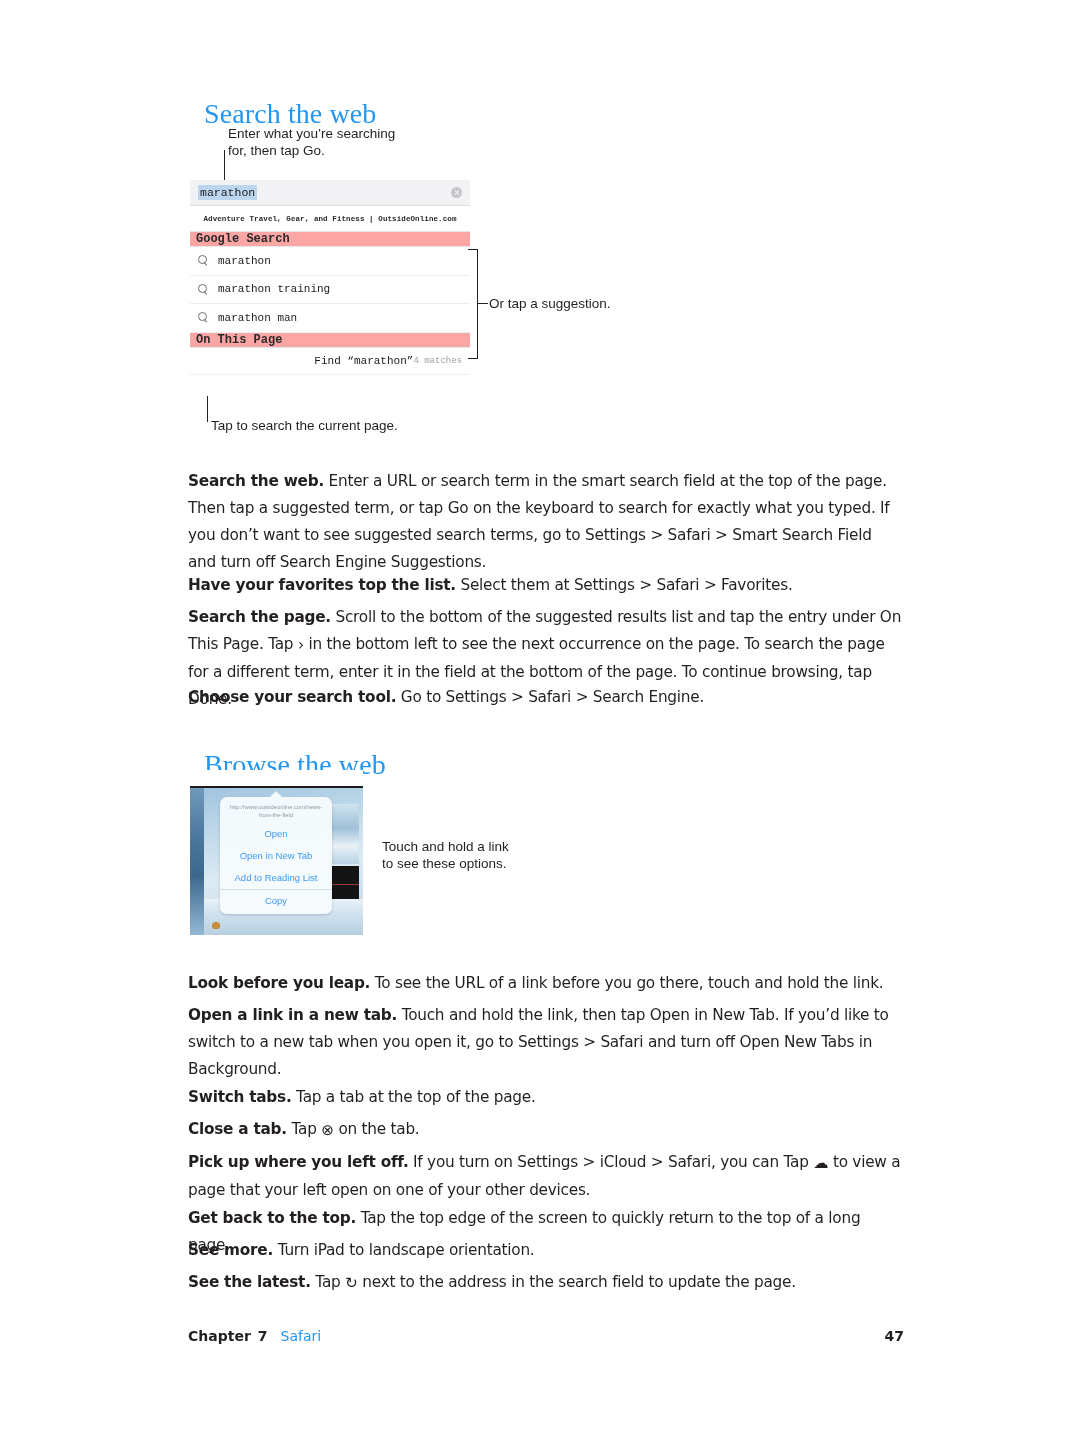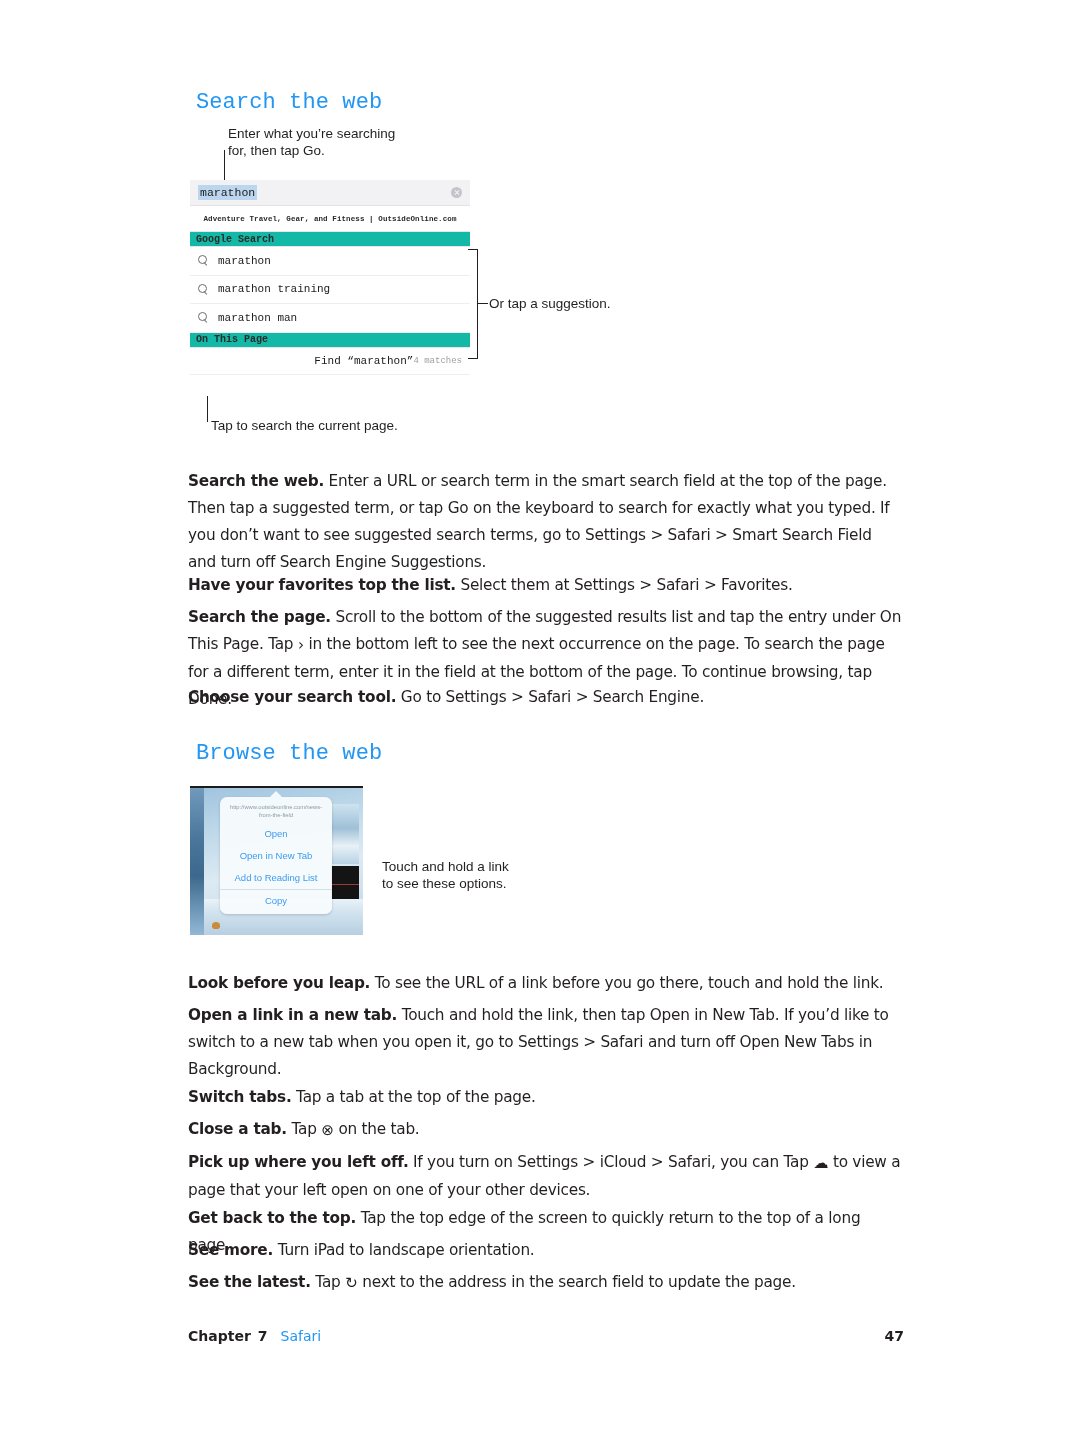--- a/index.html
+++ b/index.html
@@ -11,43 +11,43 @@
     font-family: "Liberation Sans", "DejaVu Sans", sans-serif;
     color: #231f20;
     position: relative;
     overflow: hidden;
   }
   .page { position: relative; width: 1080px; height: 1431px; }
 
   
   h1.section-title {
     position: absolute;
-    margin: 8px;
-    font-size: 22px;
+    margin: 16px;
+    font-size: 28px;
     font-weight: 400;
     color: #2196f3;
     letter-spacing: 0.1px;
-    font-family: Liberation Mono, monospace;
+    font-family: Liberation Serif, serif;
   }
   #title-search { left: 188px; top: 82px; }
   #title-browse { left: 188px; top: 733px; }
 
   
   .callout {
     position: absolute;
     font-family: "Liberation Sans", sans-serif;
     font-size: 13.5px;
     line-height: 17px;
     color: #231f20;
     white-space: pre-line;
   }
   #callout-enter { left: 228px; top: 125px; width: 260px; }
   #callout-suggestion { left: 489px; top: 295px; width: 200px; }
   #callout-tap-page { left: 211px; top: 417px; width: 300px; }
-  #callout-touch-hold { left: 382px; top: 858px; width: 220px; }
+  #callout-touch-hold { left: 382px; top: 838px; width: 220px; }
 
   
   .leader {
     position: absolute;
     background: #231f20;
   }
   #leader-enter { left: 224px; top: 150px; width: 1px; height: 42px; }
   #leader-tap-page { left: 207px; top: 396px; width: 1px; height: 26px; }
 
   
@@ -121,25 +121,25 @@
     align-items: center;
     justify-content: center;
     font-size: 7.5px;
     font-weight: bold;
     color: #2a2a2a;
     border-bottom: 1px solid #e6e6e8;
     letter-spacing: 0.1px;
   }
   .sf-group-head {
     height: 15px;
-    background: #14b8a6;
+    background: #fca5a5;
     display: flex;
     align-items: center;
     padding-left: 6px;
-    font-size: 10px;
+    font-size: 12px;
     font-weight: bold;
     color: #2a2a2a;
     border-bottom: 1px solid #e6e6e8;
   }
   .sf-row {
     height: 28.5px;
     display: flex;
     align-items: center;
     padding-left: 8px;
     border-bottom: 1px solid #eeeef0;

